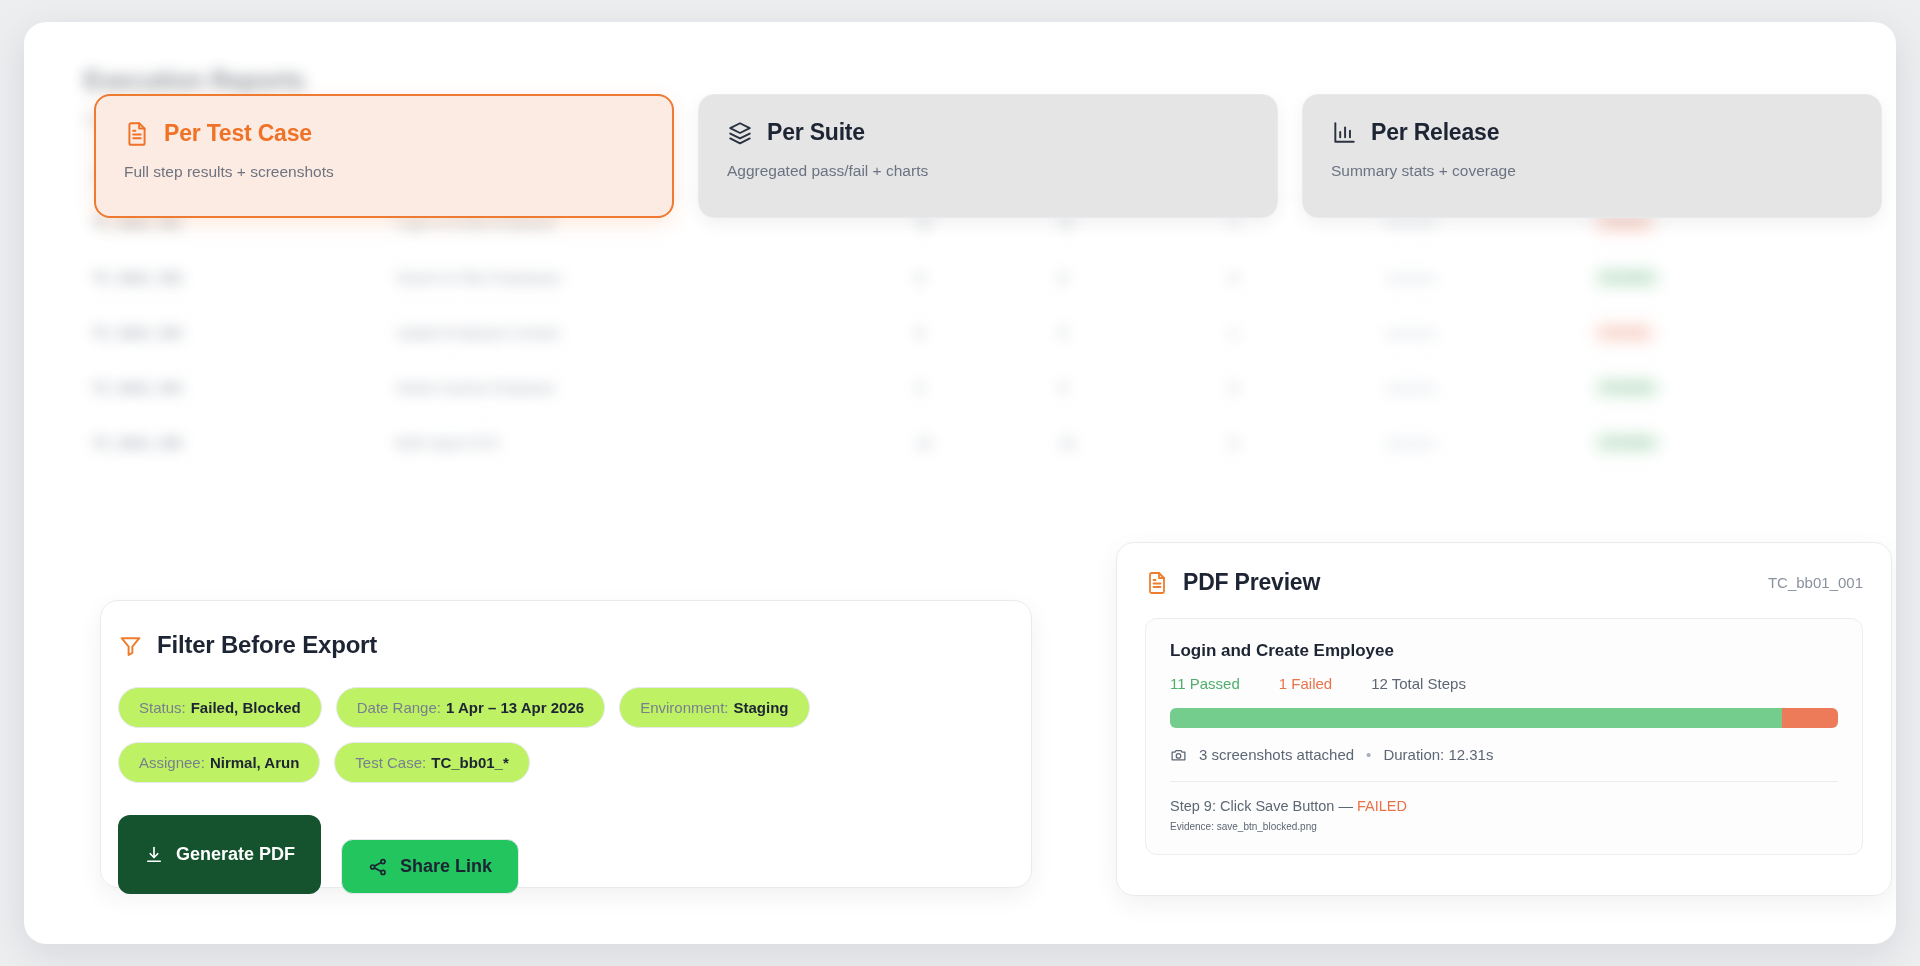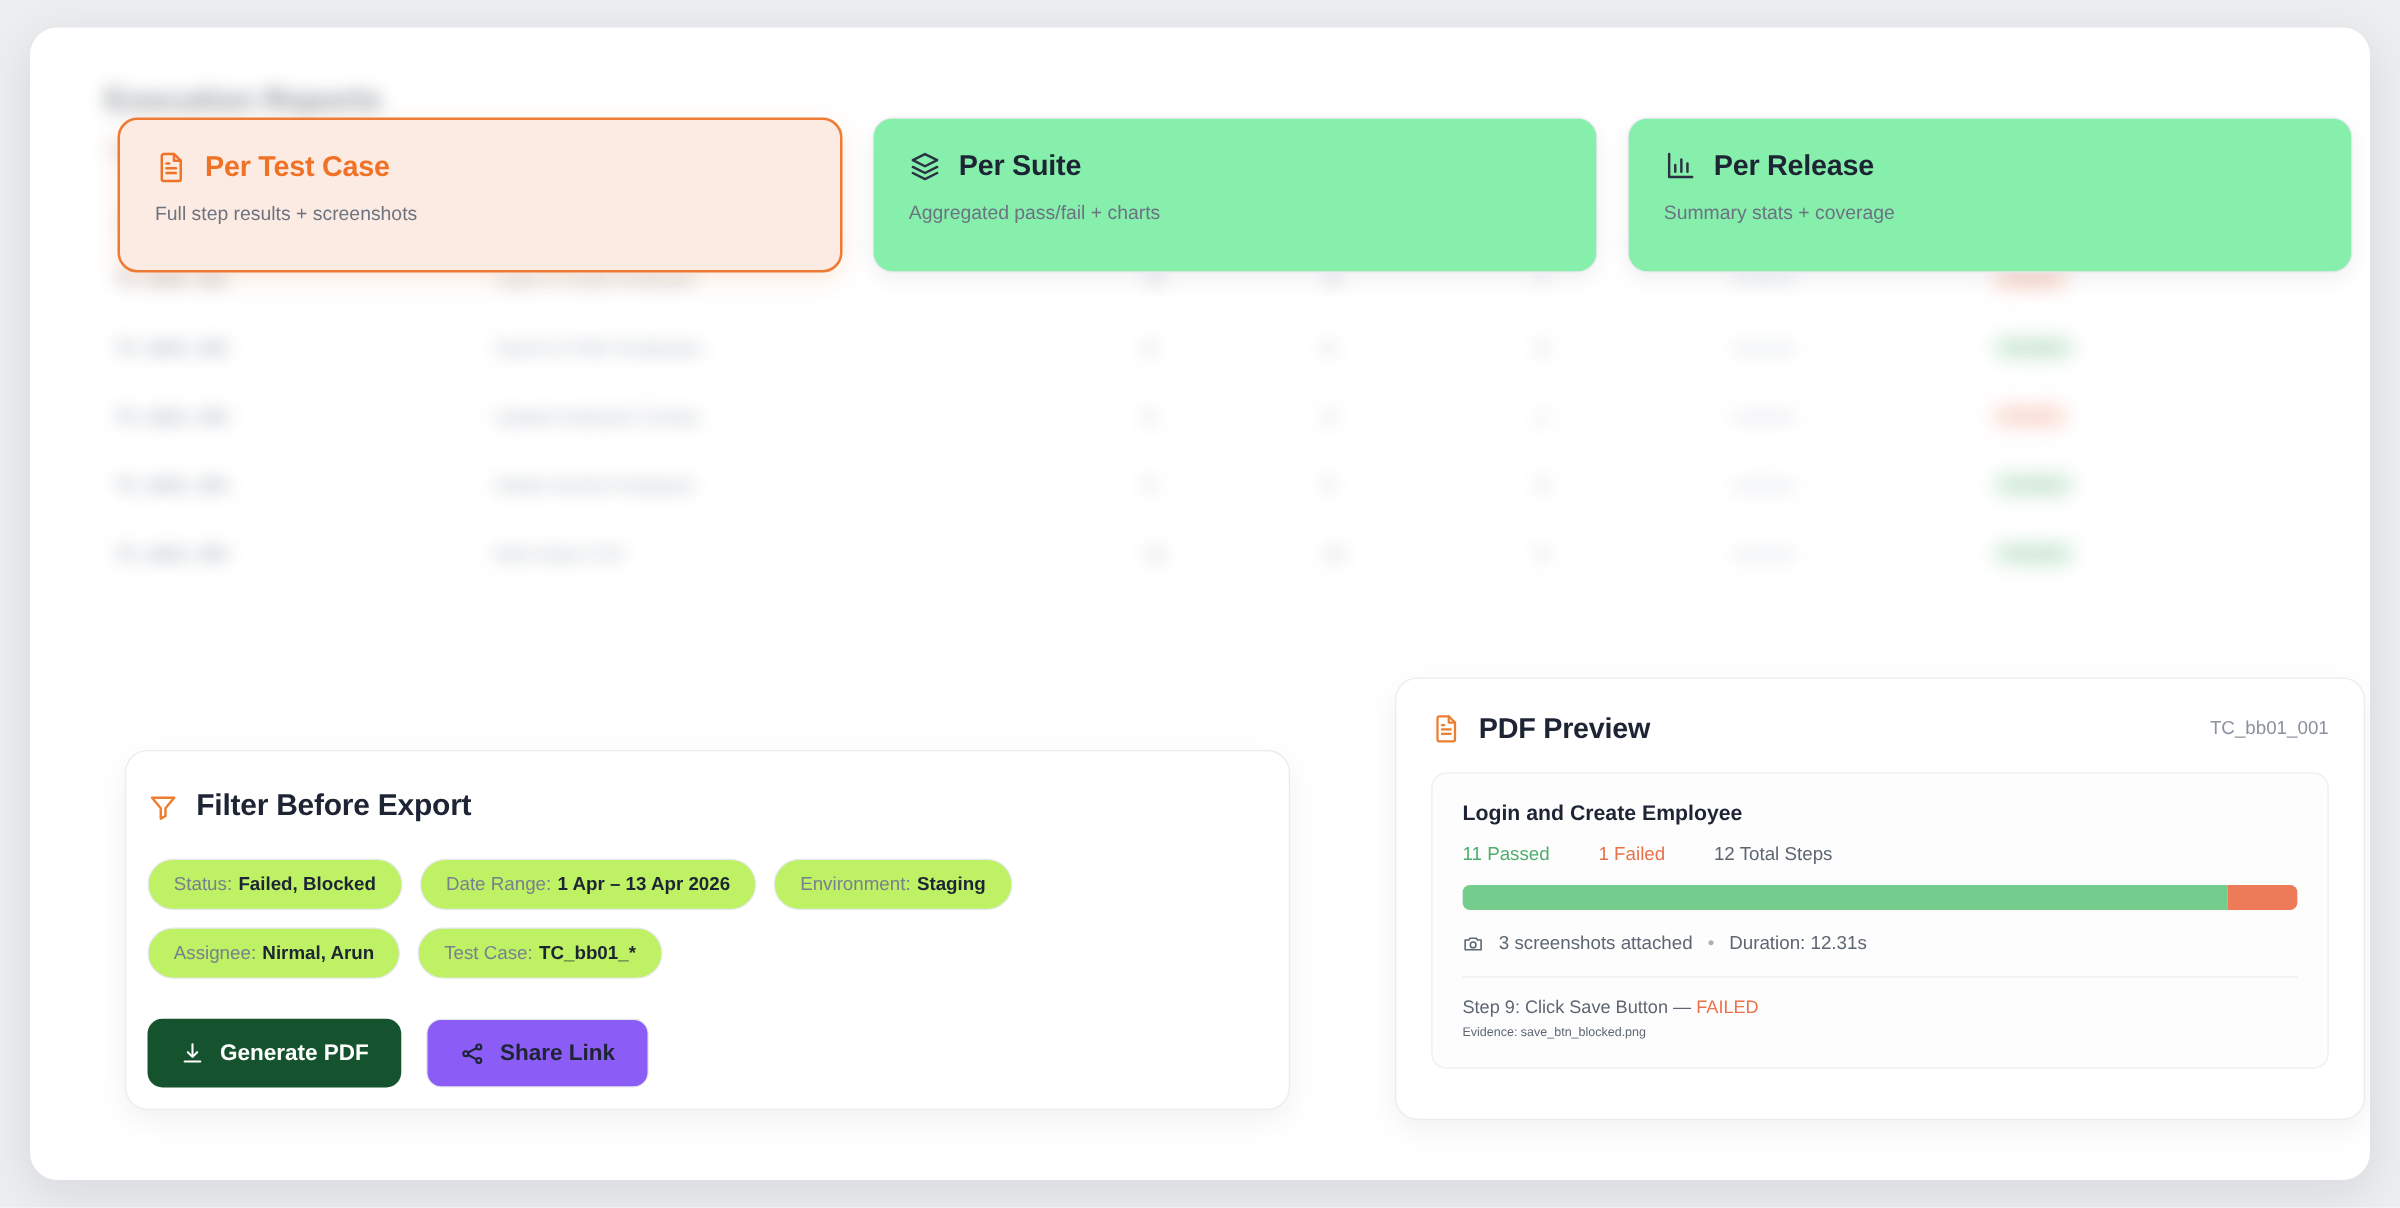--- a/index.html
+++ b/index.html
@@ -54,21 +54,21 @@
   .bd-pill.fail { background: #fde0d6; color: #d9553a; }
   .bd-bar { display:inline-block; width:52px;height:8px;border-radius:5px;background:#d8dce3; vertical-align: middle; margin-left: 6px;}
 
   
   .mode-row {
     position: absolute; left: 70px; top: 72px;
     display: flex; gap: 24px; z-index: 4;
   }
   .mode-card {
     width: 580px; height: 124px;
-    background: #86efac;
+    background: #e5e5e5;
     border: 1px solid #e8eaee;
     border-radius: 16px;
     padding: 24px 28px;
     box-shadow: 0 6px 18px rgba(15,23,42,.06);
     cursor: pointer;
   }
   .mode-card.active {
     background: #fcebe2;
     border: 2px solid #ef7a34;
     box-shadow: 0 6px 20px rgba(239,122,52,.16);
@@ -105,21 +105,21 @@
     cursor: pointer;
   }
   .chip b { color: #1d2433; font-weight: bold; margin-left: 5px; }
   .actions { display: flex; gap: 20px; margin-top: 32px; }
   .btn {
     display: inline-flex; align-items: center; gap: 12px;
     border-radius: 12px; font-size: 18px; font-weight: bold;
     padding: 16px 26px; cursor: pointer; white-space: nowrap;
   }
   .btn-primary { background: #14532d; color: #ffffff; border: none; justify-content: space-between; }
-  .btn-ghost { background: #8b5cf6; color: #1d2433; border: 1px solid #e4e7ec; }
+  .btn-ghost { background: #22c55e; color: #1d2433; border: 1px solid #e4e7ec; margin-top: 24px; }
 
   
   .preview-card {
     position: absolute; left: 1092px; top: 520px;
     width: 776px; height: 354px;
     background: #ffffff;
     border: 1px solid #e9ebef;
     border-radius: 18px;
     box-shadow: 0 8px 26px rgba(15,23,42,.06);
     padding: 26px 28px;

